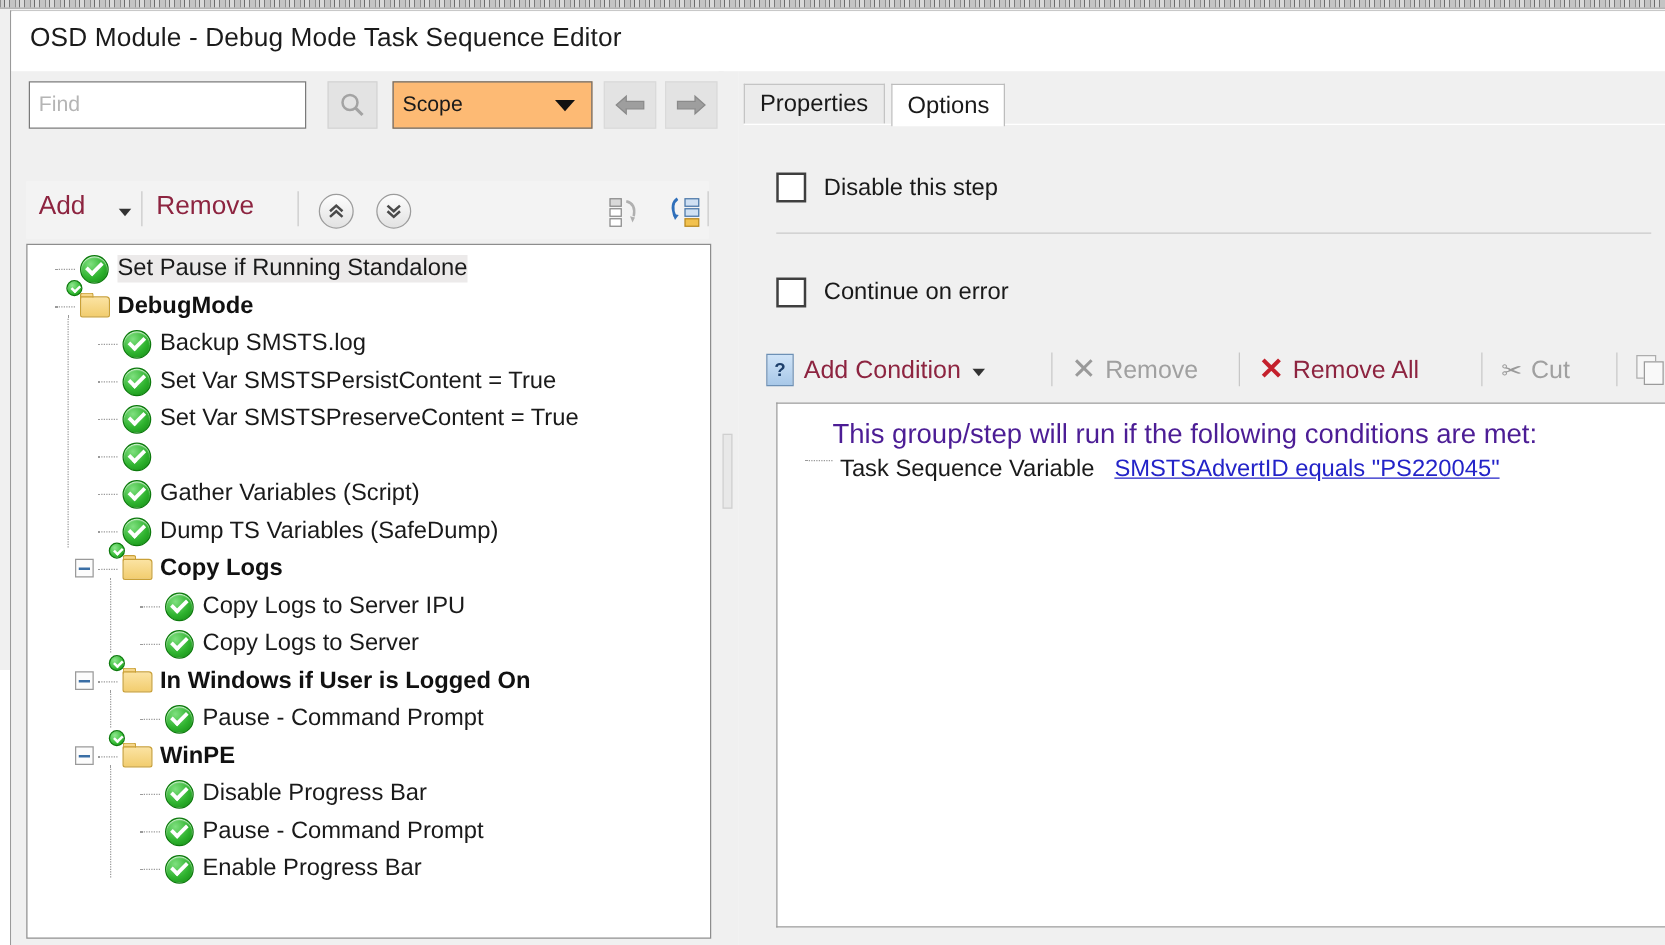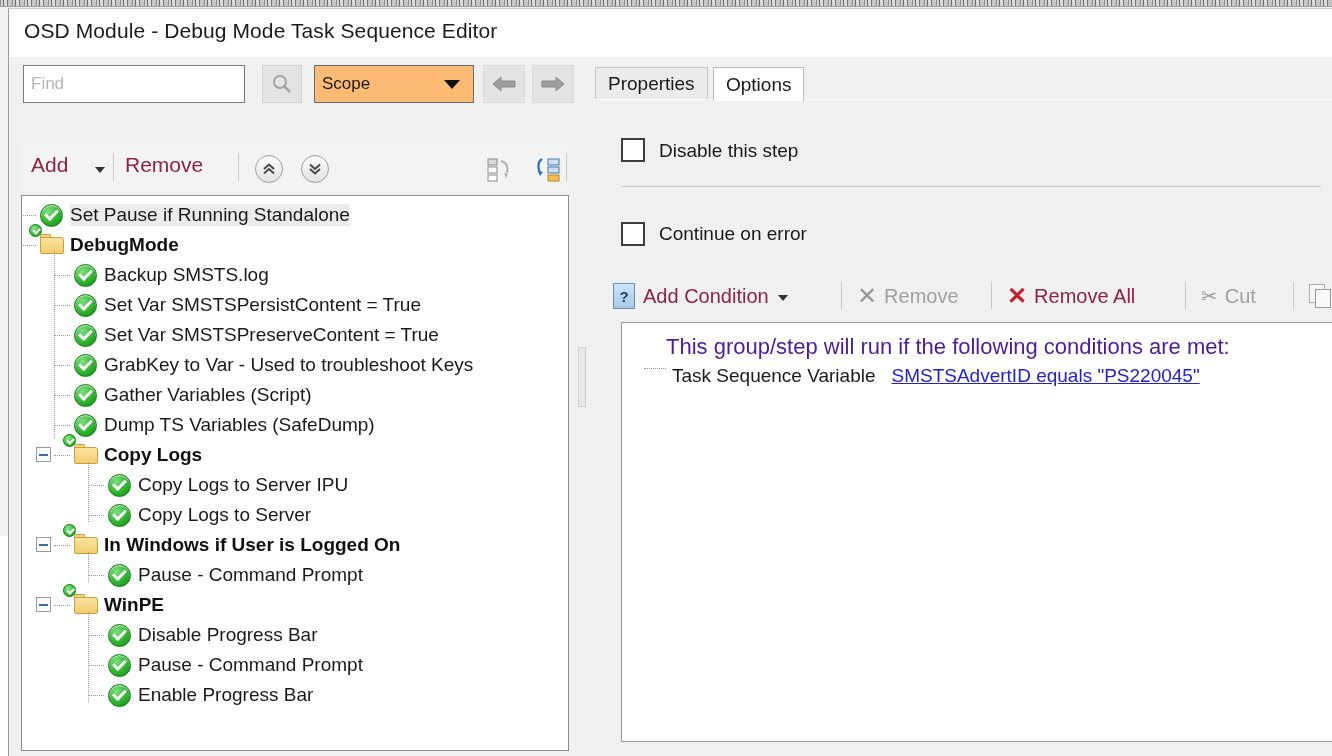--- a/index.html
+++ b/index.html
@@ -114,21 +114,21 @@
   .tool-right {
     position:absolute; top:12px; width:28px; height:26px;
   }
 
   
   .tree-box {
     position:absolute; left:12px; top:138px; width:548px; height:556px;
     background:#ffffff; border:1px solid #8d8d8d;
     overflow:hidden;
   }
-  .tree-inner { position:relative; padding-top:4px; }
+  .tree-inner { position:relative; padding-top:4px;padding-left:24px; }
 
   .tnode {
     position:relative; height:30px; display:flex; align-items:center;
     white-space:nowrap;
   }
   .tlabel { font-size:19px; color:#1a1a1a; }
   .tlabel.grp { font-weight:bold; color:#111; }
   .tnode.selected .tlabel { background:#eceaea; }
 
   .ticon { width:23px; height:23px; margin-right:7px; flex:0 0 auto; position:relative; }
@@ -370,21 +370,20 @@
               <span class="ticon" style="margin-left: 52px;">
                 <span class="ico-check"></span>
               </span>
               <span class="tlabel">Set Var SMSTSPreserveContent = True</span>
             </div>
             <div class="tnode">
               <span class="dot-h" style="left: 32px; top: 15px; width: 16px;"></span>
               <span class="ticon" style="margin-left: 52px;">
                 <span class="ico-check"></span>
               </span>
-              <span class="tlabel">GrabKey to Var - Used to troubleshoot Keys</span>
             </div>
             <div class="tnode">
               <span class="dot-h" style="left: 32px; top: 15px; width: 16px;"></span>
               <span class="ticon" style="margin-left: 52px;">
                 <span class="ico-check"></span>
               </span>
               <span class="tlabel">Gather Variables (Script)</span>
             </div>
             <div class="tnode">
               <span class="dot-h" style="left: 32px; top: 15px; width: 16px;"></span>

